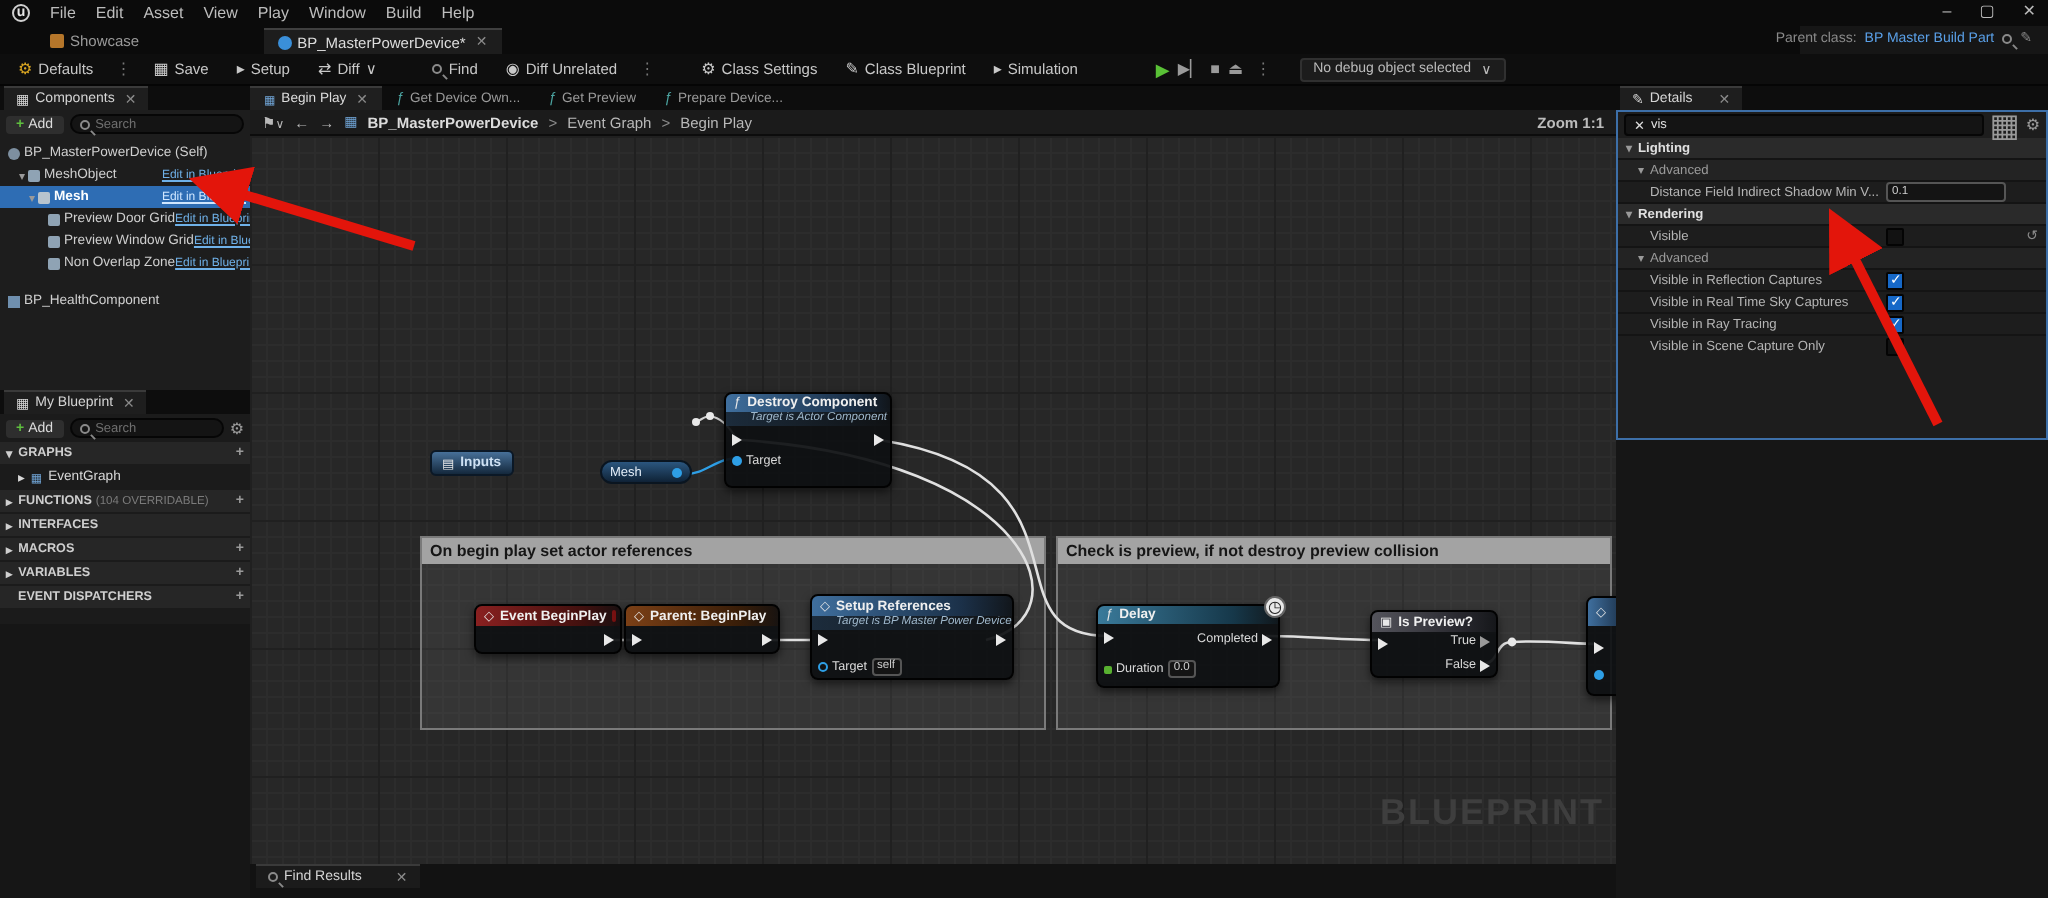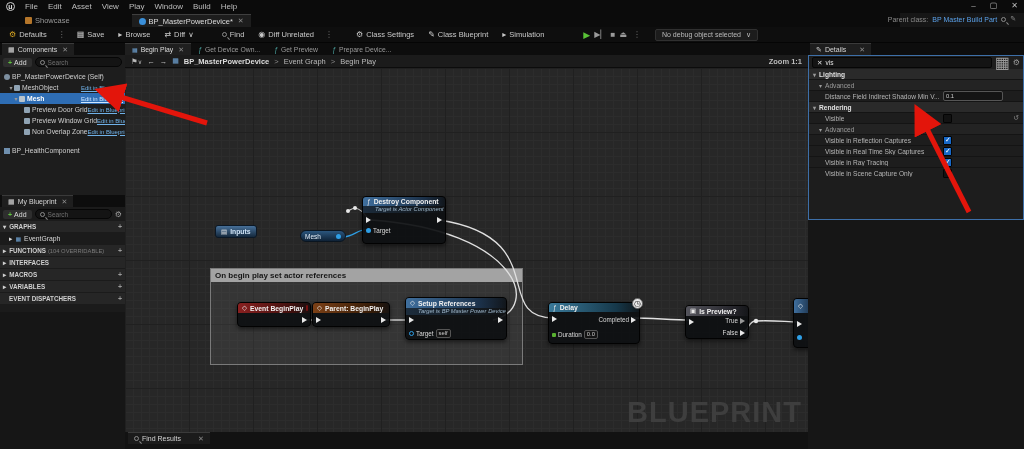--- a/index.html
+++ b/index.html
@@ -56,21 +56,21 @@
   .gtab.active{background:#1f1f1f;color:#ddd;border-top:1px solid #3a3a3a;}
   .fglyph{color:#4ba3a0;font-size:7px;font-style:italic;}
   #breadcrumbbar{left:125px;top:55px;width:683px;height:13px;background:#1b1b1b;display:flex;align-items:center;gap:5px;padding:0 6px;font-size:7.5px;color:#b9b9b9;border-bottom:1px solid #0c0c0c;}
   .bc-strong{color:#dcdcdc;font-weight:bold;}
   .bc-sep{color:#8a8a8a;}
   #zoomlabel{margin-left:auto;font-size:7.5px;font-weight:bold;color:#bcbcbc;}
   #canvas{left:125px;top:68px;width:683px;height:364px;overflow:hidden;background-color:#272727;
     background-image:linear-gradient(#202020 1px,transparent 1px),linear-gradient(90deg,#202020 1px,transparent 1px),
       linear-gradient(#2c2c2c 1px,transparent 1px),linear-gradient(90deg,#2c2c2c 1px,transparent 1px);
     background-size:64px 64px,64px 64px,8px 8px,8px 8px;}
-  #watermark{right:6px;top:328px;font-size:29px;font-weight:bold;color:#3e3e3e;letter-spacing:1px;}
+  #watermark{right:6px;top:328px;font-size:18px;font-weight:bold;color:#3e3e3e;letter-spacing:1px;}
   .comment{position:absolute;background:rgba(140,140,140,0.14);border:1px solid #7a7a7a;}
   .chead{height:13px;background:#a3a3a3;color:#161616;font-size:8px;font-weight:bold;display:flex;align-items:center;padding:0 4px;white-space:nowrap;overflow:hidden;}
   .node{position:absolute;background:rgba(14,16,18,0.93);border:1px solid #020202;border-radius:4px;box-shadow:0 2px 4px rgba(0,0,0,.55);}
   .nhead{border-radius:3px 3px 0 0;padding:1px 4px 1px 4px;display:flex;align-items:center;gap:3px;font-size:6.8px;font-weight:bold;color:#f0f0f0;white-space:nowrap;overflow:hidden;}
   .nsub{font-size:5.8px;font-style:italic;font-weight:normal;color:#9fb8cc;padding:0 4px 1px 12px;white-space:nowrap;overflow:hidden;}
   .hd-blue{background:linear-gradient(90deg,#3f6f9e,#1b3048 75%,rgba(22,34,48,.25));}
   .hd-teal{background:linear-gradient(90deg,#3a7a9a,#16384a 75%,rgba(18,40,52,.25));}
   .hd-red{background:linear-gradient(90deg,#8a2020,#40100e 75%,rgba(48,12,10,.3));}
   .hd-orange{background:linear-gradient(90deg,#7c4016,#381d08 75%,rgba(44,22,8,.3));}
   .hd-gray{background:linear-gradient(90deg,#54545c,#26262c 75%,rgba(34,34,40,.3));}
@@ -146,21 +146,21 @@
     <span class="ticon" style="color:#d9a521;">⚙</span>
     <span>Defaults</span>
   </span>
   <span class="sep">⋮</span>
   <span class="tbtn">
     <span class="ticon">▦</span>
     <span>Save</span>
   </span>
   <span class="tbtn">
     <span class="ticon">▸</span>
-    <span>Browse</span>
+    <span>Setup</span>
   </span>
   <span class="tbtn">
     <span class="ticon">⇄</span>
     <span>Diff</span>
     <span>∨</span>
   </span>
   <span class="tbtn" style="margin-left:14px;">
     <span class="mag"></span>
     <span>Find</span>
   </span>
@@ -334,20 +334,23 @@
   <span class="bc-sep">&gt;</span>
   <span>Begin Play</span>
   <span id="zoomlabel">Zoom 1:1</span>
 </div>
 
 <div id="canvas" class="abs">
   <div id="watermark" class="abs">BLUEPRINT</div>
 
   <div class="comment" style="left:85px;top:200px;width:313px;height:97px;">
     <div class="chead">On begin play set actor references</div>
+  </div>
+  <div class="comment" style="left:403px;top:200px;width:278px;height:97px;">
+    <div class="chead">Check is preview, if not destroy preview collision</div>
   </div>
 
   <svg class="overlay" width="683" height="364" style="left:0;top:0;">
     <path d="M181,252 L192,252" stroke="#e0e0e0" stroke-width="1.3" fill="none"></path>
     <path d="M258,252 L280,252" stroke="#e0e0e0" stroke-width="1.3" fill="none"></path>
     <path d="M368,252 C418,240 392,162 246,152" stroke="#e0e0e0" stroke-width="1.3" fill="none"></path>
     <path d="M315,152 C428,170 366,250 429,250" stroke="#e0e0e0" stroke-width="1.3" fill="none"></path>
     <path d="M508,250 C528,250 546,252 566,252" stroke="#e0e0e0" stroke-width="1.3" fill="none"></path>
     <path d="M616,264 C625,264 622,253 631,253 C648,252 662,254 673,254" stroke="#e0e0e0" stroke-width="1.3" fill="none"></path>
     <circle cx="631" cy="253" r="2.2" fill="#e8e8e8"></circle>

